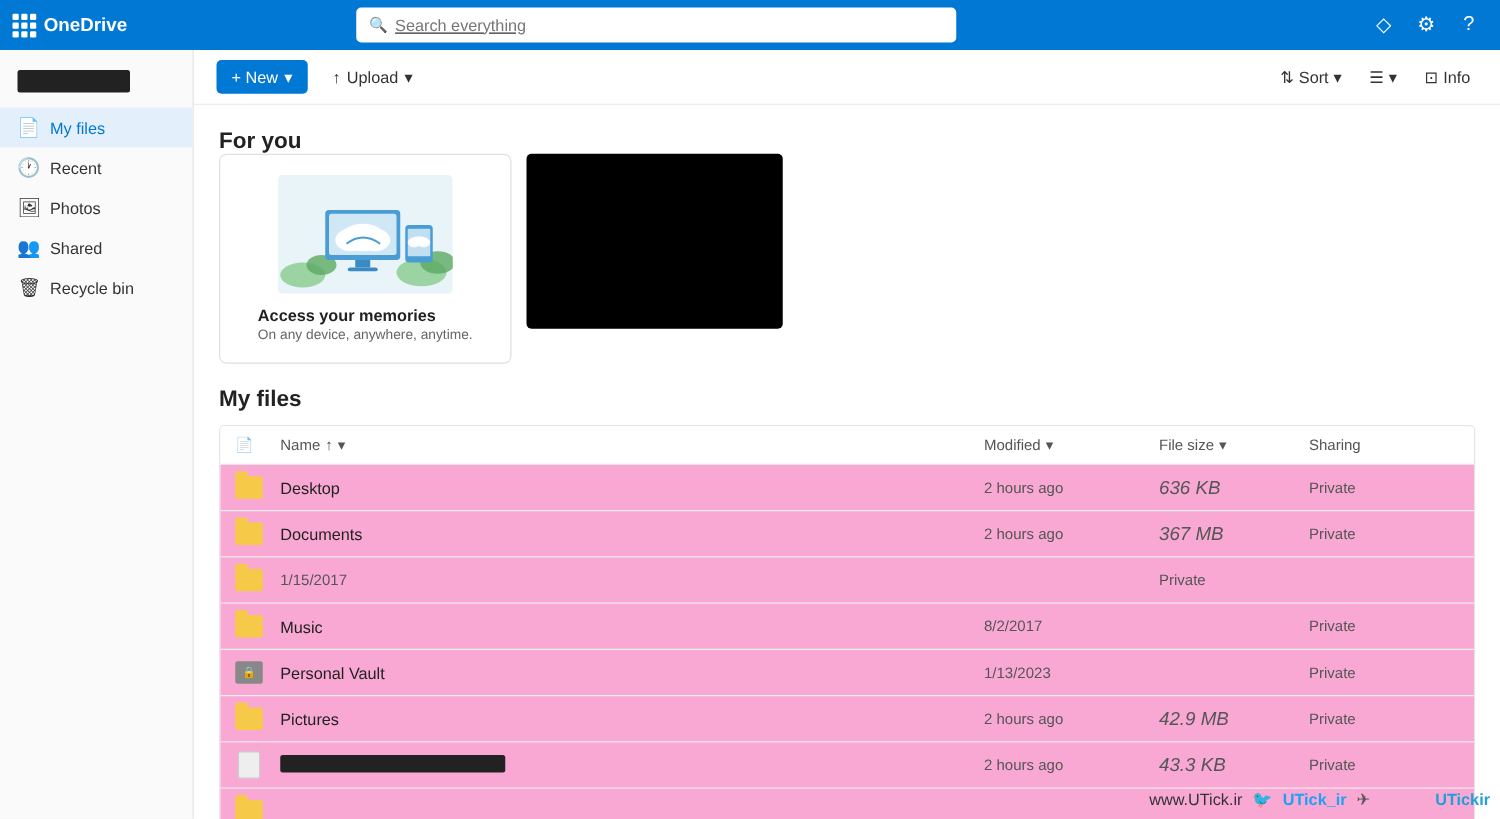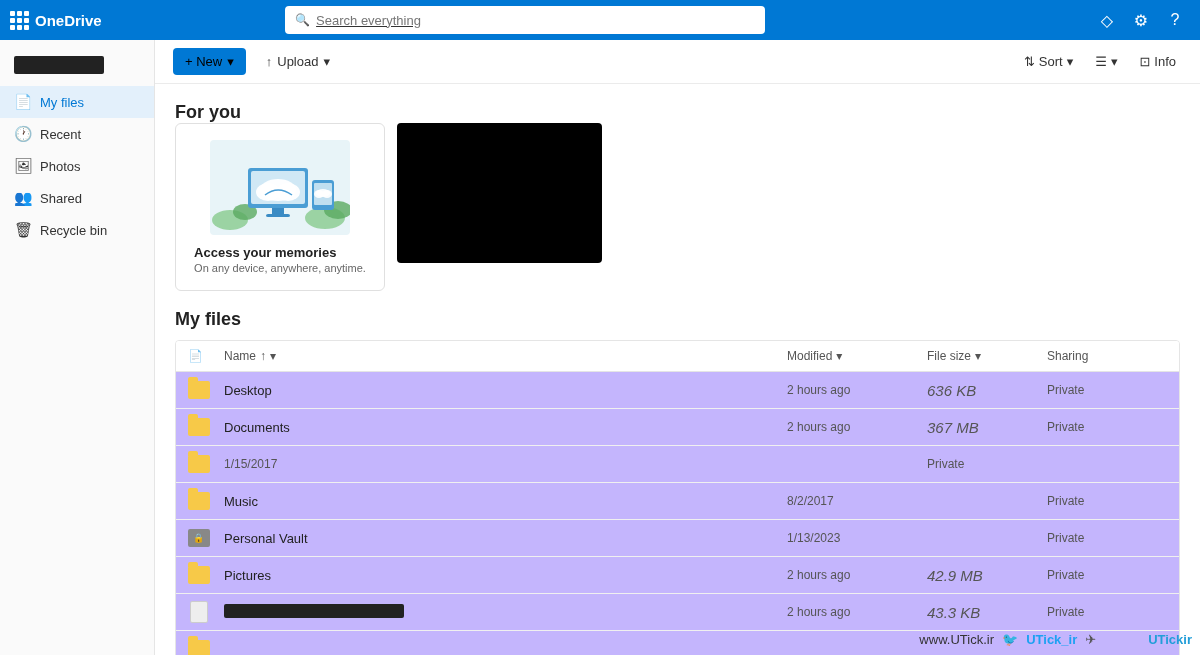--- a/index.html
+++ b/index.html
@@ -132,21 +132,21 @@
       padding: 8px 18px;
       gap: 8px;
       border-bottom: 1px solid #ebebeb;
       background: white;
       position: sticky;
       top: 0;
       z-index: 10;
     }
     .btn-new {
       background: #0078d4;
-      color: #000000;
+      color: #ffffff;
       border: none;
       border-radius: 4px;
       padding: 6px 12px;
       font-size: 13px;
       cursor: pointer;
       display: flex;
       align-items: center;
       gap: 5px;
     }
     .btn-upload {
@@ -189,21 +189,21 @@
       font-weight: 700;
       color: #222;
       margin-bottom: 0;
     }
     .for-you-cards {
       display: flex;
       gap: 12px;
       flex-wrap: wrap;
     }
     .card-memories {
-      width: 210px;
+      width: 234px;
       border: 1px solid #e0e0e0;
       border-radius: 6px;
       padding: 16px;
       background: white;
       display: flex;
       flex-direction: column;
       align-items: center;
       gap: 10px;
     }
     .card-illustration {
@@ -250,21 +250,21 @@
     .files-header .col {
       display: flex;
       align-items: center;
       gap: 4px;
       cursor: pointer;
     }
     .file-row {
       display: grid;
       grid-template-columns: 36px 1fr 140px 120px 120px;
       padding: 7px 12px;
-      background: #c4b5fd;
+      background: #f9a8d4;
       border-bottom: 1px solid #f0f0f0;
       align-items: center;
       font-size: 13px;
       cursor: pointer;
     }
     .file-row:last-child { border-bottom: none; }
     .file-icon { width: 22px; height: 22px; display: flex; align-items: center; justify-content: center; }
     .folder-icon-yellow {
       width: 22px;
       height: 18px;

